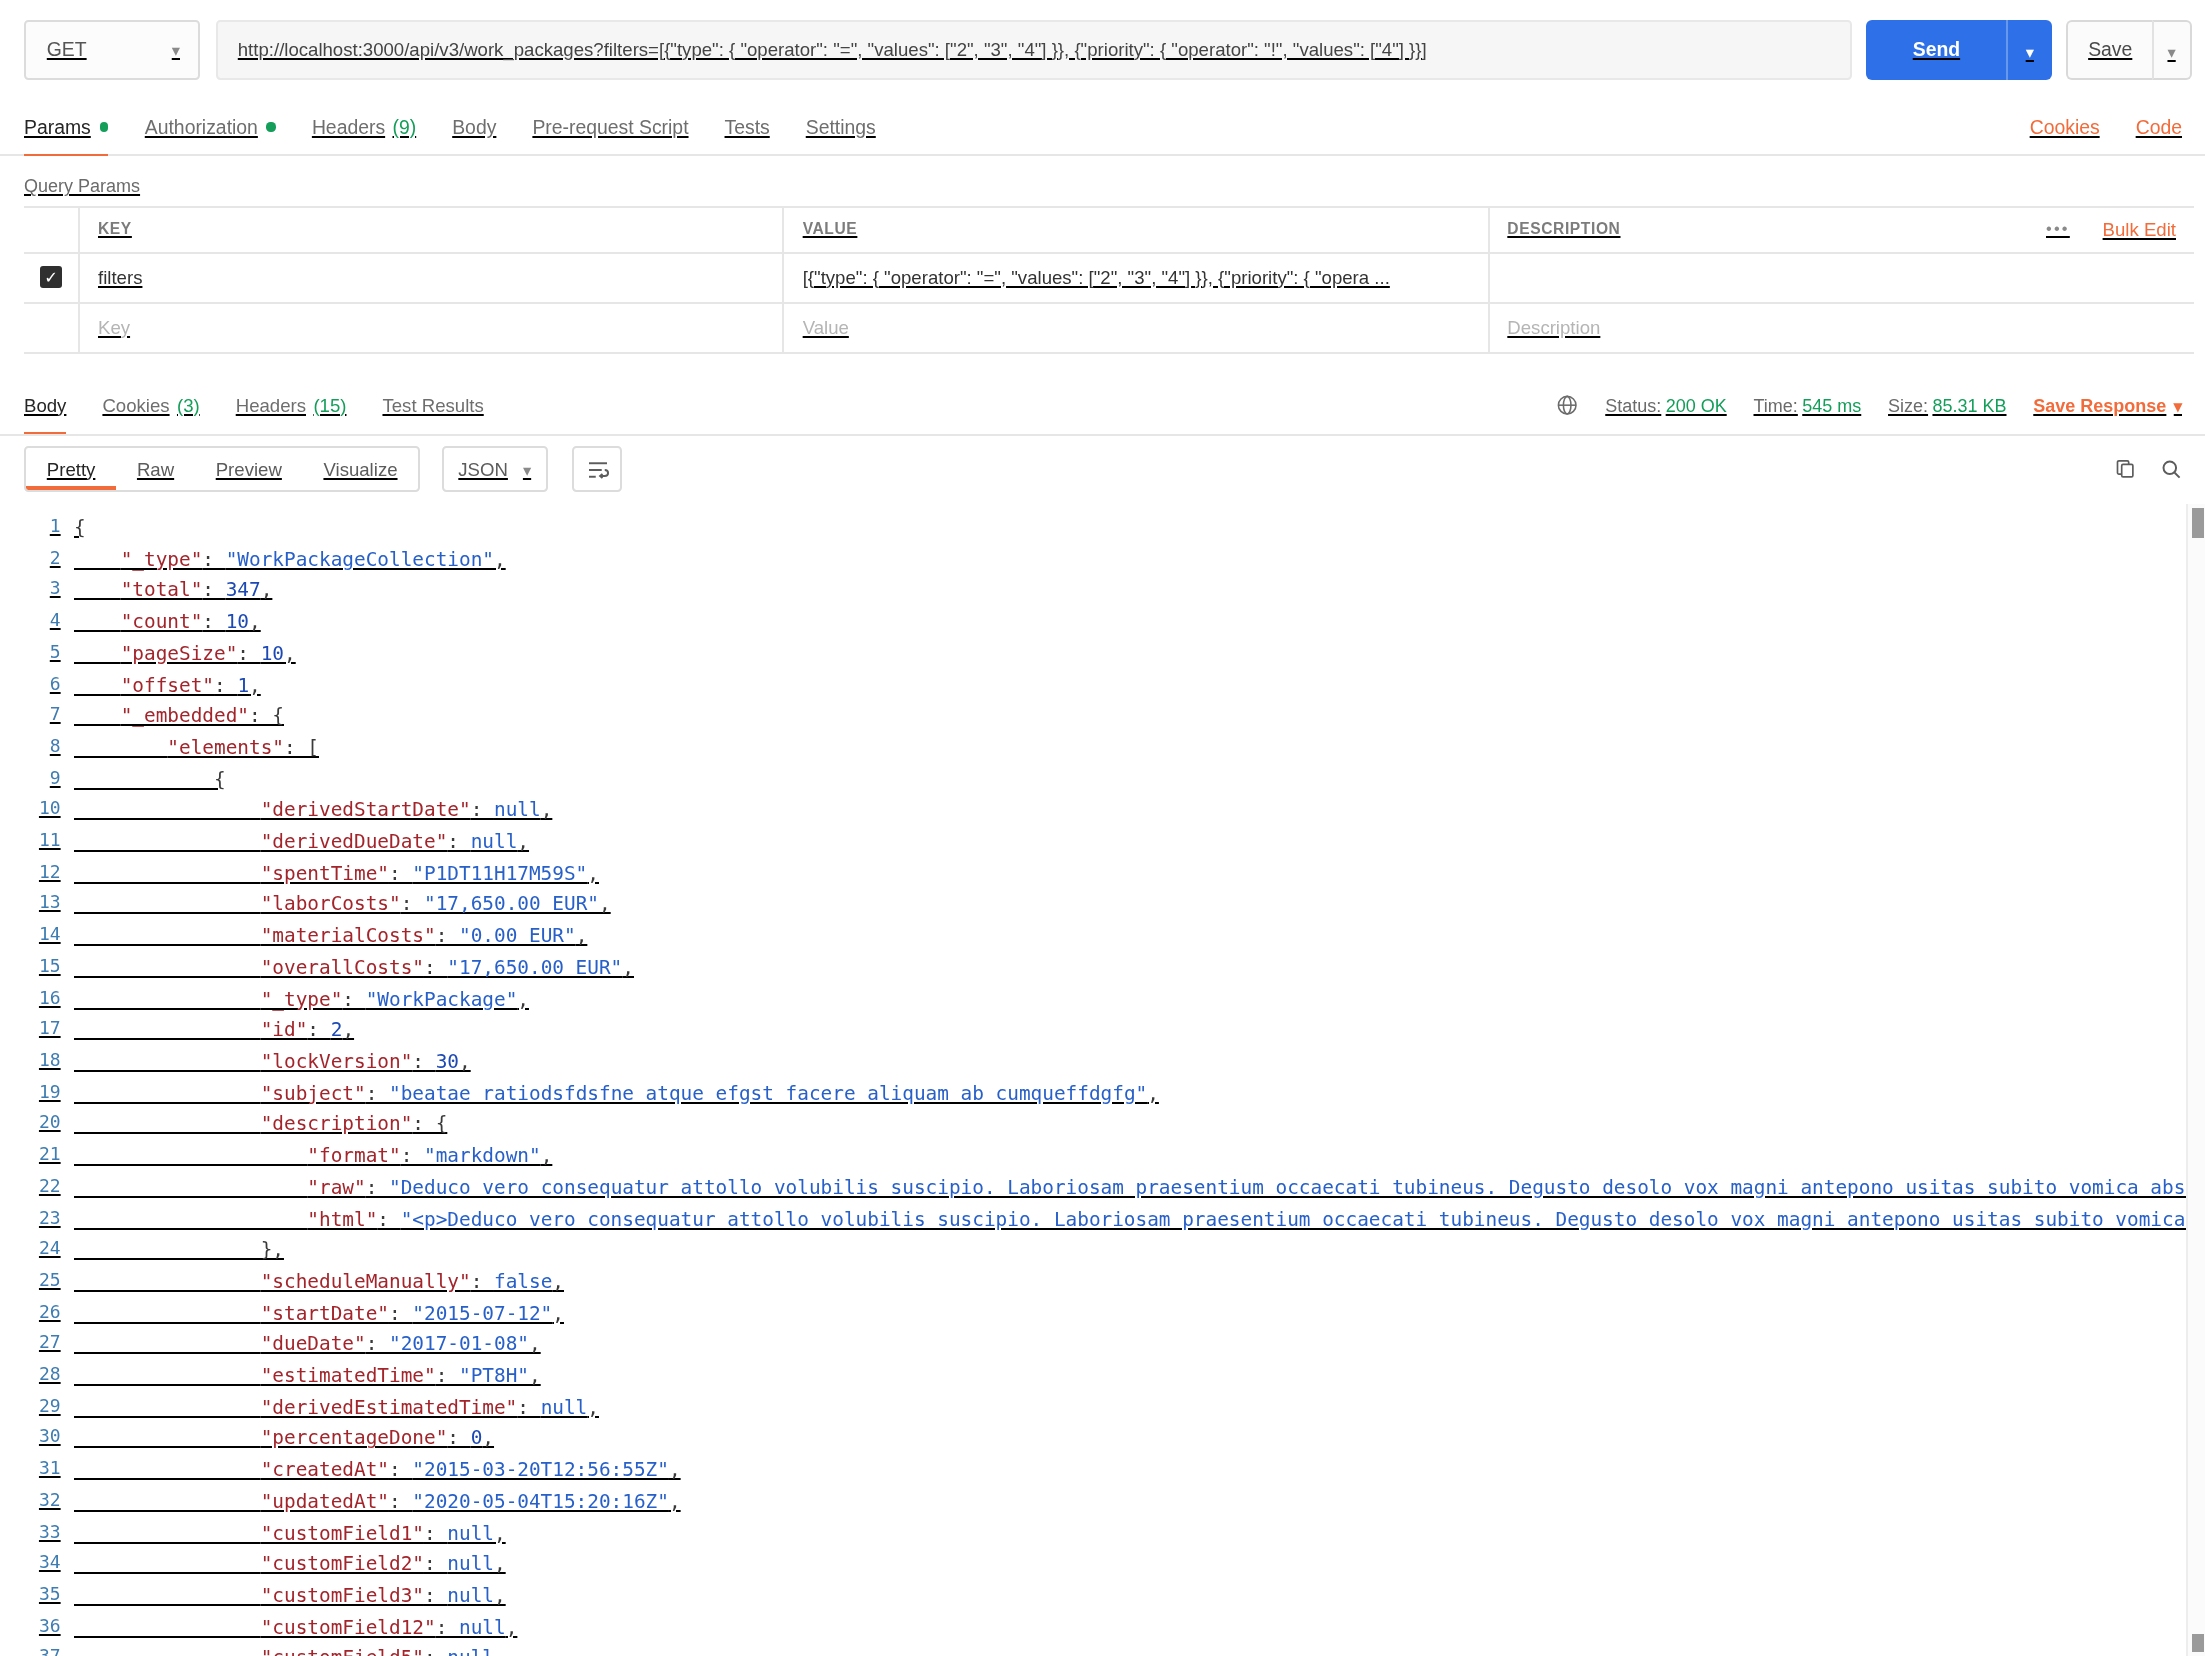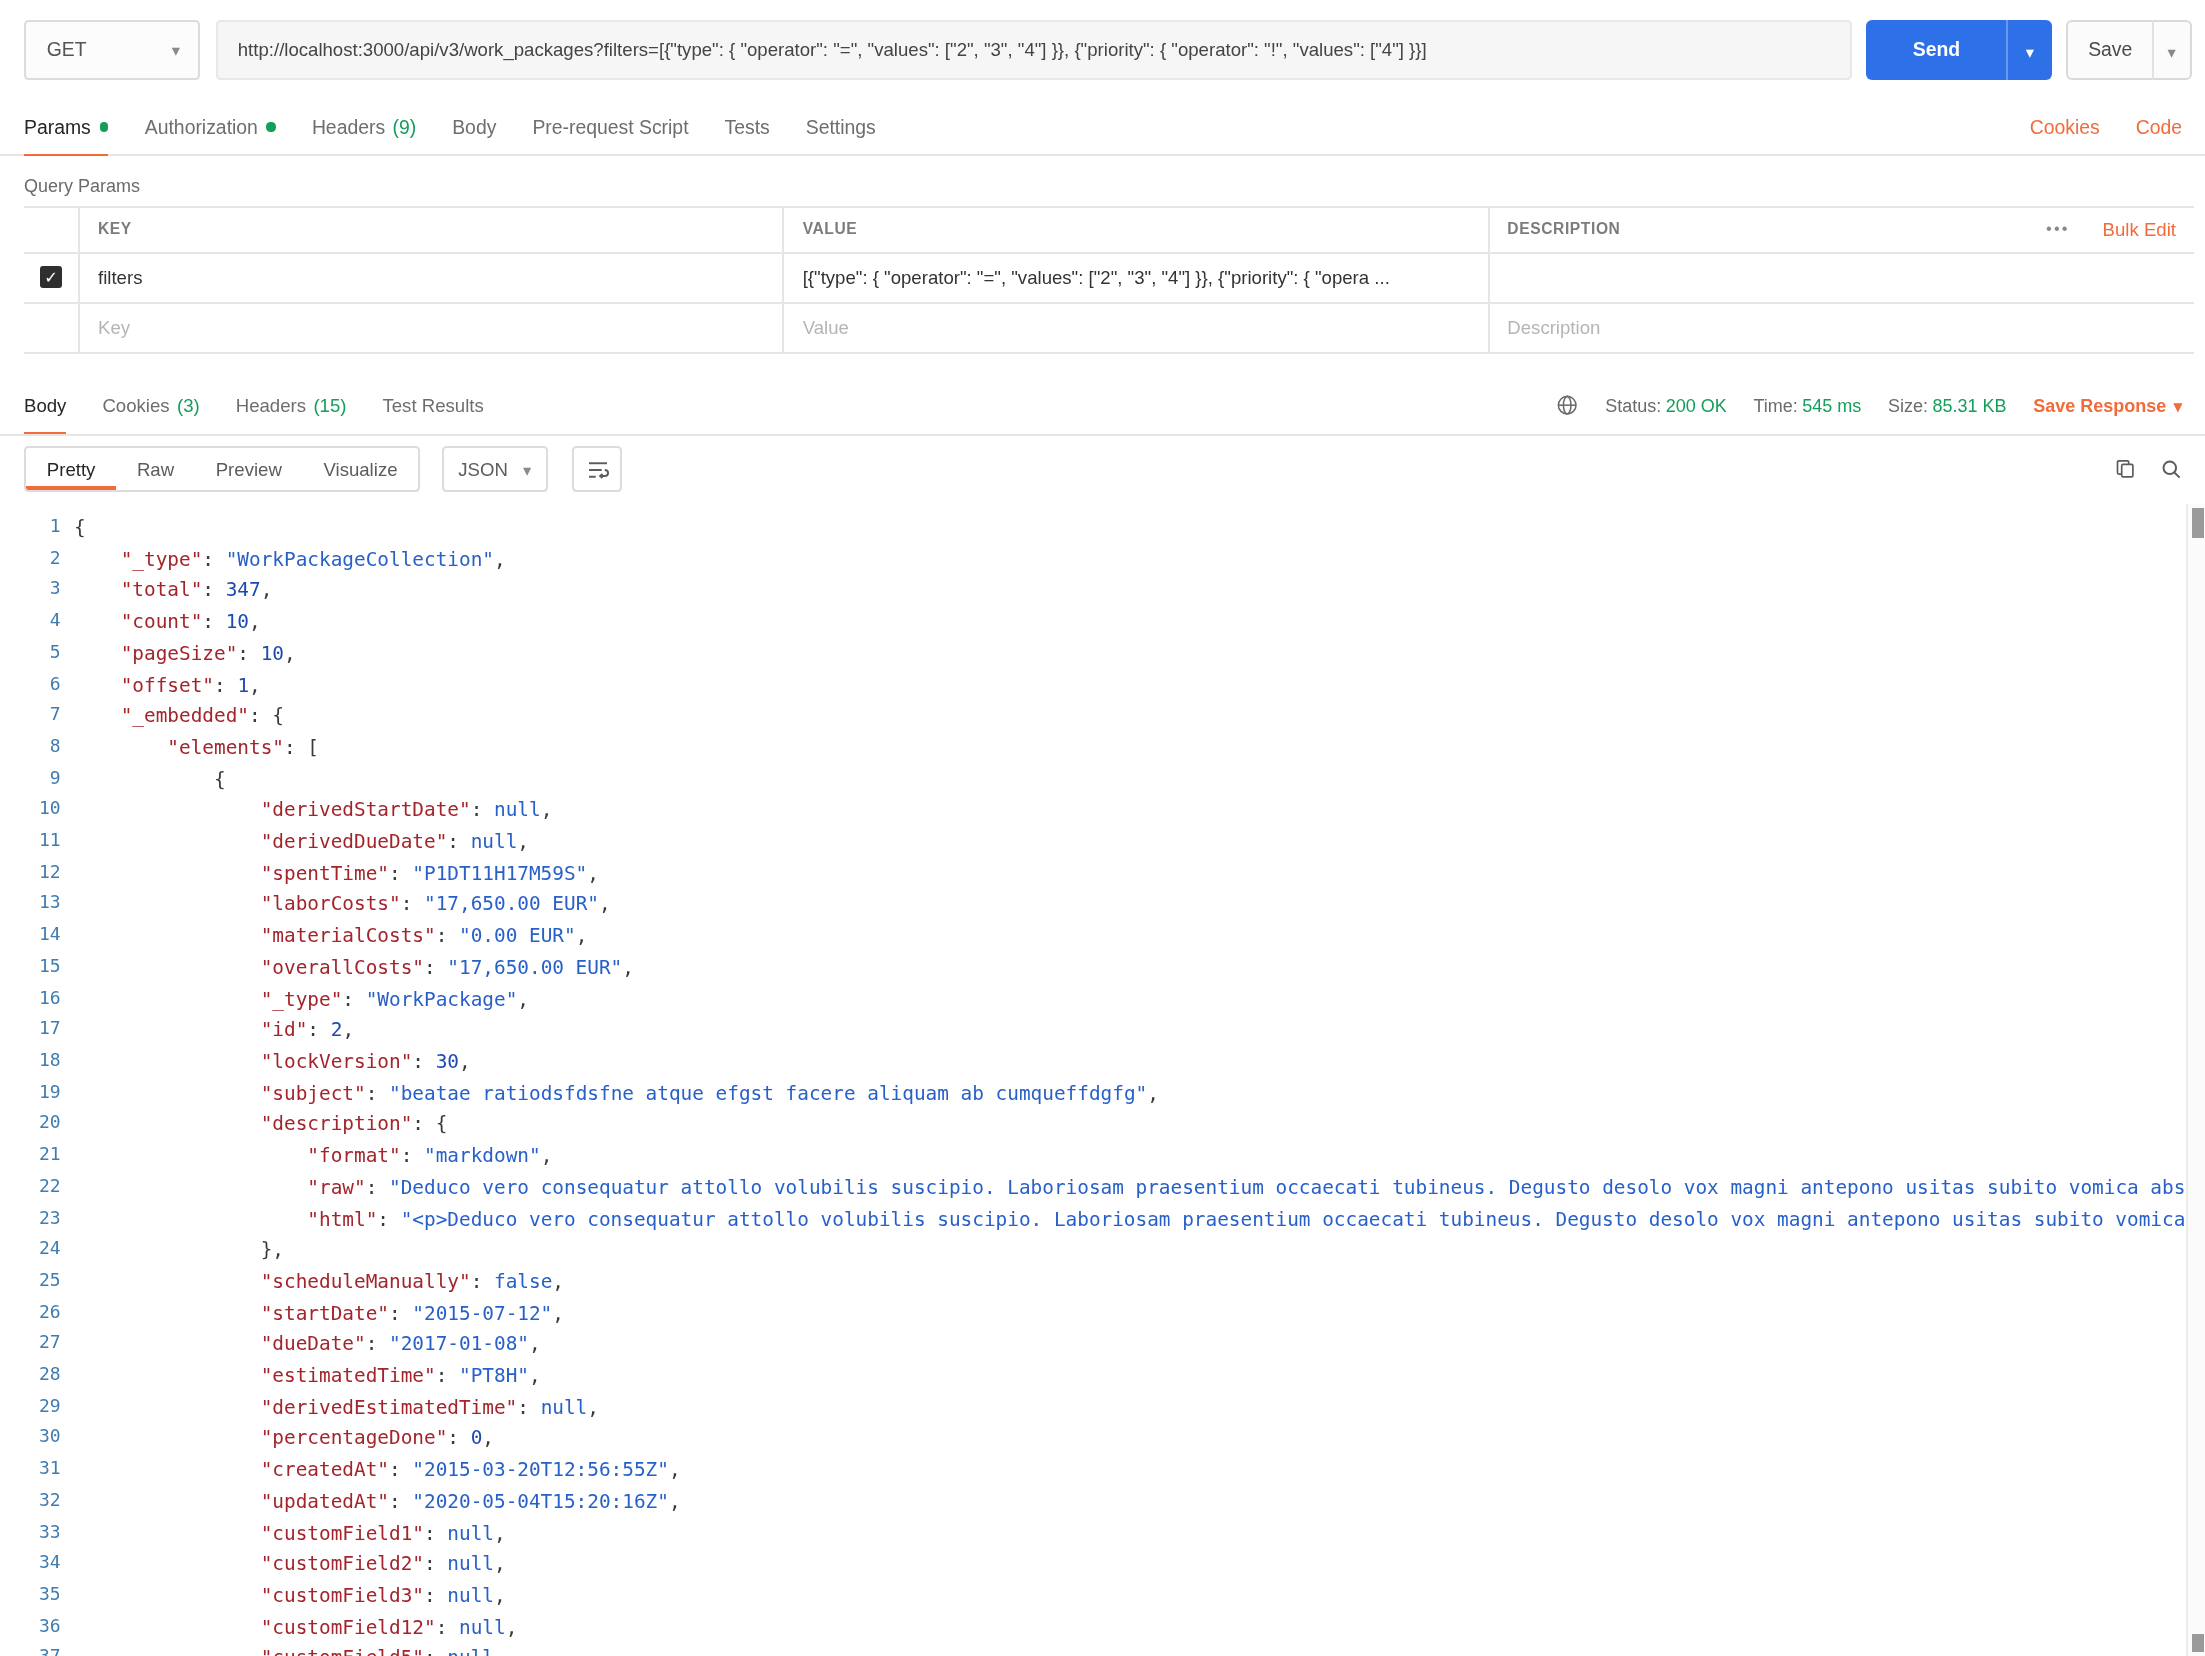--- a/index.html
+++ b/index.html
@@ -1,18 +1,18 @@
 <!DOCTYPE html>
 <html style="font-size:12px"><head>
 <meta charset="utf-8">
 <style>
   * { margin:0; padding:0; box-sizing:border-box; }
   html,body { background:#fff; }
   body { font-family:"Liberation Sans", sans-serif; }
-  .stage { width:2205px; height:1657px; overflow:hidden; }
+  .stage { width:2205px; height:1657px; overflow:hidden;text-decoration:underline; }
   .app { width:1103px; height:828px; transform:scale(2); transform-origin:0 0;
          background:#fff; display:flex; flex-direction:column; overflow:hidden; color:#3c3c3c; }
   button { font-family:inherit; border:none; background:none; cursor:pointer; }
 
   
   .topbar { display:flex; align-items:center; padding:9.7px 7.5px 9.7px 12px; gap:7.5px; flex:none; }
   .method { width:88px; height:30px; border:0.7px solid #dcdcdc; border-radius:2.2px; background:#fcfcfc;
             display:flex; align-items:center; justify-content:space-between; padding:0 9px 0 10.4px;
             font-size:9.7px; color:#555; }
   .caret::after { content:"▾"; font-size:8.2px; color:#8a8a8a; }

